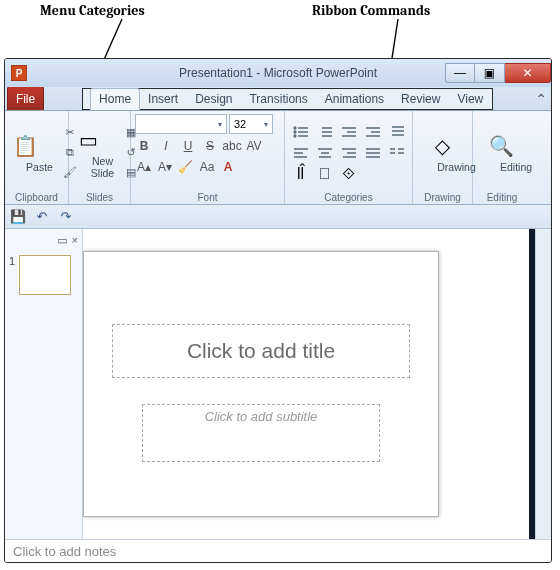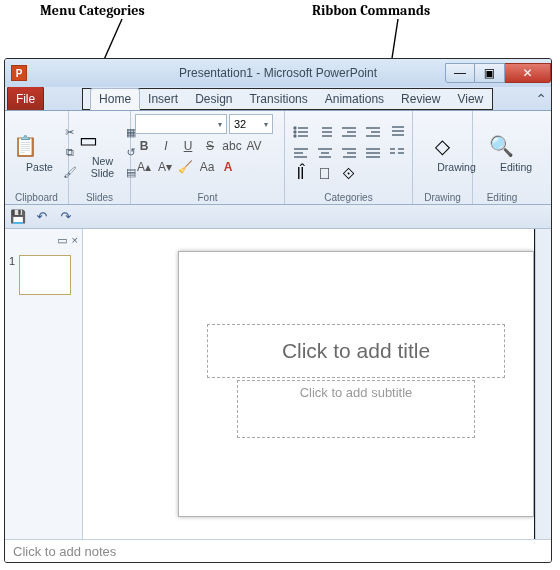--- a/index.html
+++ b/index.html
@@ -56,26 +56,26 @@
 .qat { height: 24px; background: linear-gradient(#e6edf7, #d9e4f1); display: flex; align-items: center; padding: 0 4px; gap: 6px; border-bottom: 1px solid #b0c0d4; }
 .qat .qbtn { width: 18px; height: 18px; display: flex; align-items: center; justify-content: center; font-size: 13px; color: #3a5a8a; }
 
 
 .main { display: flex; height: 310px; background: #fff; }
 .thumbpanel { width: 78px; background: #f3f6fa; border-right: 1px solid #c5d0de; }
 .thumb-tabs { height: 22px; display: flex; align-items: center; justify-content: flex-end; padding: 0 4px; gap: 4px; font-size: 11px; color: #5a6a7a; }
 .thumb-item { display: flex; align-items: flex-start; padding: 4px 4px; gap: 4px; }
 .thumb-num { font-size: 11px; color: #444; }
 .thumb { width: 52px; height: 40px; background: #fff; border: 1px solid #bfa96a; }
-.slide-area { flex: 1; background: #fff; overflow: auto; display: flex; align-items: center; justify-content: flex-end; border-right: 1px solid #0f172a; position:relative; }
+.slide-area { flex: 1; background: #fff; overflow: auto; display: flex; align-items: center; justify-content: flex-start; border-right: 6px solid #0f172a; position:relative; }
 .vscrollbar { width: 16px; background: #e8eef6; border-left: 1px solid #c5d0de; }
 .slide { width: 356px; height: 266px; background: #fff; box-shadow: 0 0 4px rgba(0,0,0,.3); border: 1px solid #b3b3b3; position: relative; }
 .ph { position: absolute; border: 1.2px dashed #a8a8a8; display: flex; align-items: center; justify-content: center; }
 .ph-title { left: 28px; right: 28px; top: 72px; height: 54px; font-size: 21px; color: #6a6a6a; font-family: Calibri, sans-serif; }
-.ph-sub { left: 58px; right: 58px; top: 128px; height: 58px; font-size: 13px; color: #9a9a9a; font-family: Calibri, sans-serif; align-items: flex-start; padding-top: 4px; }
+.ph-sub { left: 58px; right: 58px; top: 152px; height: 58px; font-size: 13px; color: #9a9a9a; font-family: Calibri, sans-serif; align-items: flex-start; padding-top: 4px; font-style: italic; }
 
 
 .notes { height: 28px; border-top: 1px solid #c5d0de; background: #fff; padding: 4px 8px; font-size: 13px; color: #8a8a8a; font-family: Calibri, sans-serif; }
 
 .dd { font-size: 8px; color: #5a6a7a; margin-left: 2px; }
 .border-inner { border: 1px solid #2a2a2a; }
 </style>
 </head>
 <body>
 

